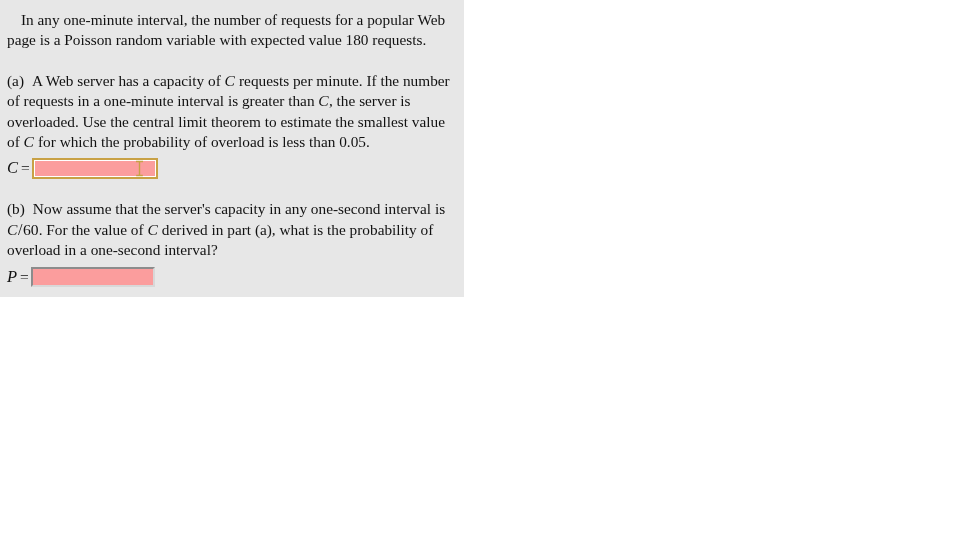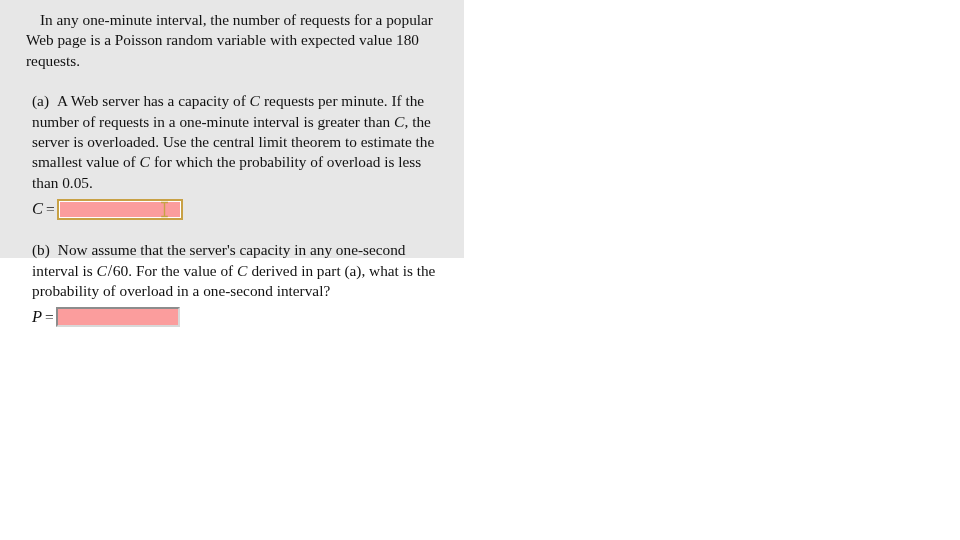--- a/index.html
+++ b/index.html
@@ -13,44 +13,43 @@
     height: 540px;
     overflow: hidden;
     font-family: "Liberation Serif", "DejaVu Serif", serif;
   }
 
   .problem-panel {
     position: absolute;
     left: 0;
     top: 0;
     width: 464px;
-    height: 258px;
+    height: 297px;
     background: #e7e7e7;
     box-sizing: border-box;
-    padding: 10px 14px 0 26px;
+    padding: 10px 14px 0 7px;
   }
 
   .stem,
   .part-body {
     font-family: "Liberation Serif", "DejaVu Serif", serif;
     font-size: 15.3px;
     line-height: 20.4px;
     color: #111111;
     text-align: left;
     margin: 0;
   }
 
   .stem {
     text-indent: 14px;
     padding-right: 4px;
   }
 
   .part {
     margin-top: 20px;
-    margin-left: 6px;
   }
 
   .part-label {
     white-space: nowrap;
   }
   .part-label-gap {
     display: inline-block;
     width: 8px;
   }
 

